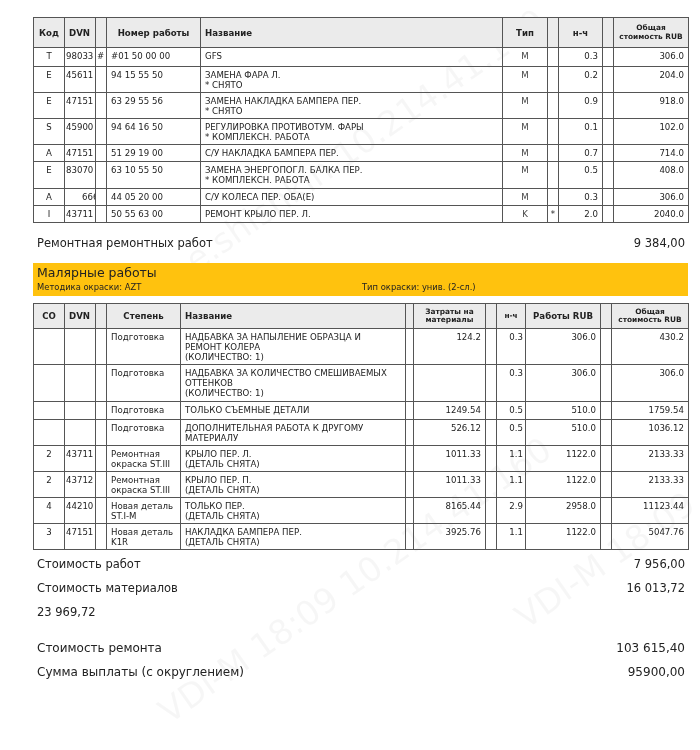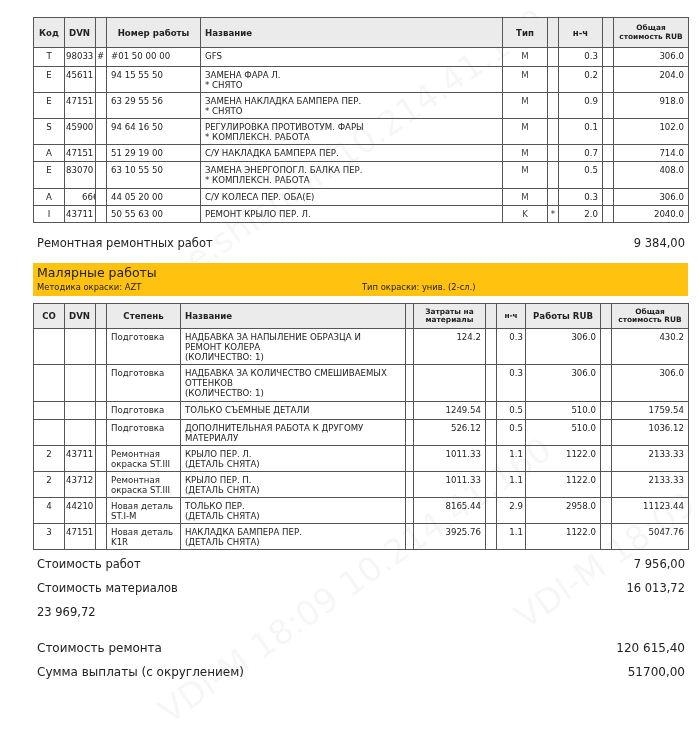--- a/index.html
+++ b/index.html
@@ -421,20 +421,20 @@
     </div>
     <div class="sumrow">
       <span>23 969,72</span>
     </div>
   </div>
 
 
   <div class="big" style="margin-top:12px;">
     <div class="sumrow">
       <span>Стоимость ремонта</span>
-      <span>120 615,40</span>
+      <span>103 615,40</span>
     </div>
     <div class="sumrow">
       <span>Сумма выплаты (с округлением)</span>
-      <span>51700,00</span>
+      <span>95900,00</span>
     </div>
   </div>
 </div>
 
 </body></html>

